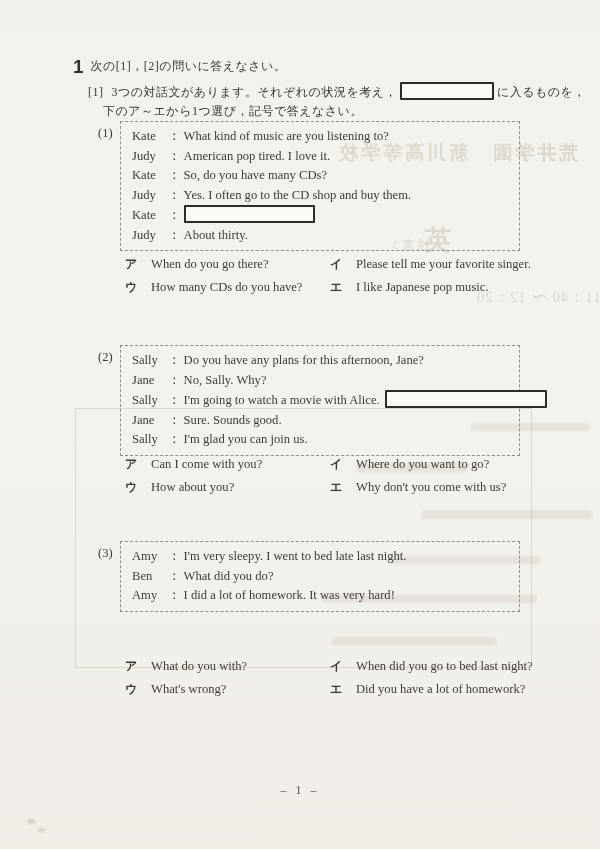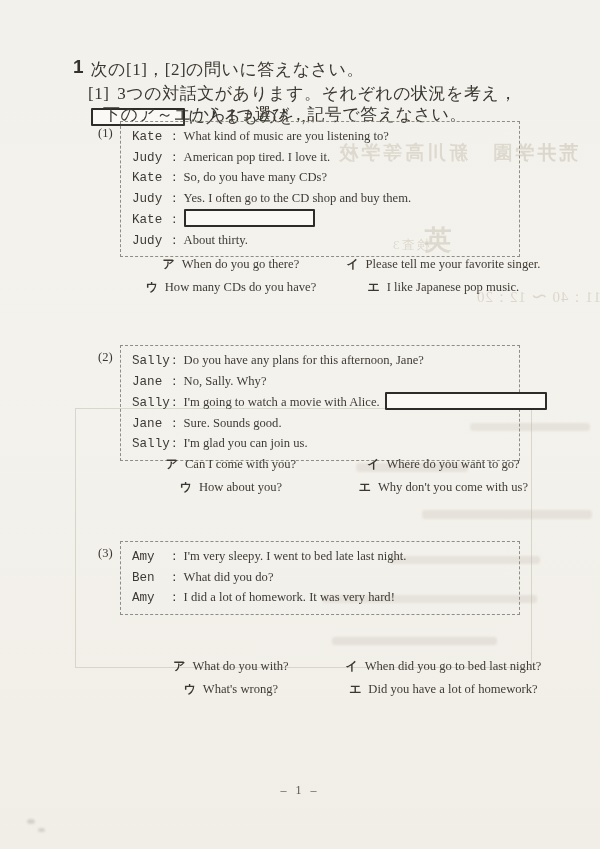--- a/index.html
+++ b/index.html
@@ -22,21 +22,21 @@
   .bt-time    { left:476px; top:288px; font-size:15px; letter-spacing:1px; }
   .smudge { position:absolute; background:rgba(160,152,134,.16); filter:blur(1.2px); border-radius:3px; pointer-events:none; }
   .ghost { position:absolute; left:75px; top:408px; width:455px; height:258px;
            border:1px solid rgba(184,179,163,.45); pointer-events:none; }
   .dot { position:absolute; background:rgba(140,132,118,.28); border-radius:50%; filter:blur(.8px); }
 
   
   .h1 { position:absolute; left:73px; top:58px; font-size:13px; display:flex; align-items:flex-start; }
   .qnum { font-family:"Liberation Sans","DejaVu Sans",sans-serif; font-weight:bold;
           font-size:19px; line-height:18px; margin-right:7px; color:#35322d; }
-  .jp { font-size:17px; letter-spacing:.5px; color:#3a3731; }
+  .jp { font-size:12px; letter-spacing:.5px; color:#3a3731; }
   .h2 { position:absolute; left:88px; top:82px; }
   .h3 { position:absolute; left:103px; top:103px; }
   .sub-label { margin-right:8px; }
 
   
   .blank {
     display:inline-block; vertical-align:-4px; background:#faf9f5;
     border:2px solid #2e2c28; height:14px; border-radius:1px;
   }
   .bw-hdr { width:90px; margin:0 3px; }
@@ -46,25 +46,25 @@
 
   
   .dlg { position:absolute; left:98px; display:flex; align-items:flex-start; }
   .dlg1 { top:121px; } .dlg2 { top:345px; } .dlg3 { top:541px; }
   .dnum { width:22px; font-size:12.5px; padding-top:5px; color:#3a3731; }
   .dbox {
     width:400px; box-sizing:border-box; border:1px dashed #8f8d84;
     padding:5px 8px 5px 11px; background:rgba(255,255,255,.06);
   }
   .dline { line-height:19.5px; font-size:12.6px; white-space:nowrap; }
-  .speaker { display:inline-block; width:36px;font-family:Liberation Mono, monospace; }
+  .speaker { display:inline-block; width:36px; }
   .colon { display:inline-block; margin-right:3px; }
 
   
-  .choices { position:absolute; left:125px; width:425px;text-align:center; }
+  .choices { position:absolute; left:125px; width:425px; }
   .ch1 { top:253px; } .ch2 { top:453px; } .ch3 { top:655px; }
   .crow { display:flex; line-height:23px; font-size:12.6px; }
   .ccol1 { width:205px; } .ccol2 { flex:1; }
   .clabel { display:inline-block; width:26px; font-weight:bold; font-size:12px; color:#3a3731; }
 
   .pagenum { position:absolute; left:0; right:0; top:783px; text-align:center;
              font-size:12px; letter-spacing:3px; color:#57544d; }
 </style>
 </head>
 <body>

